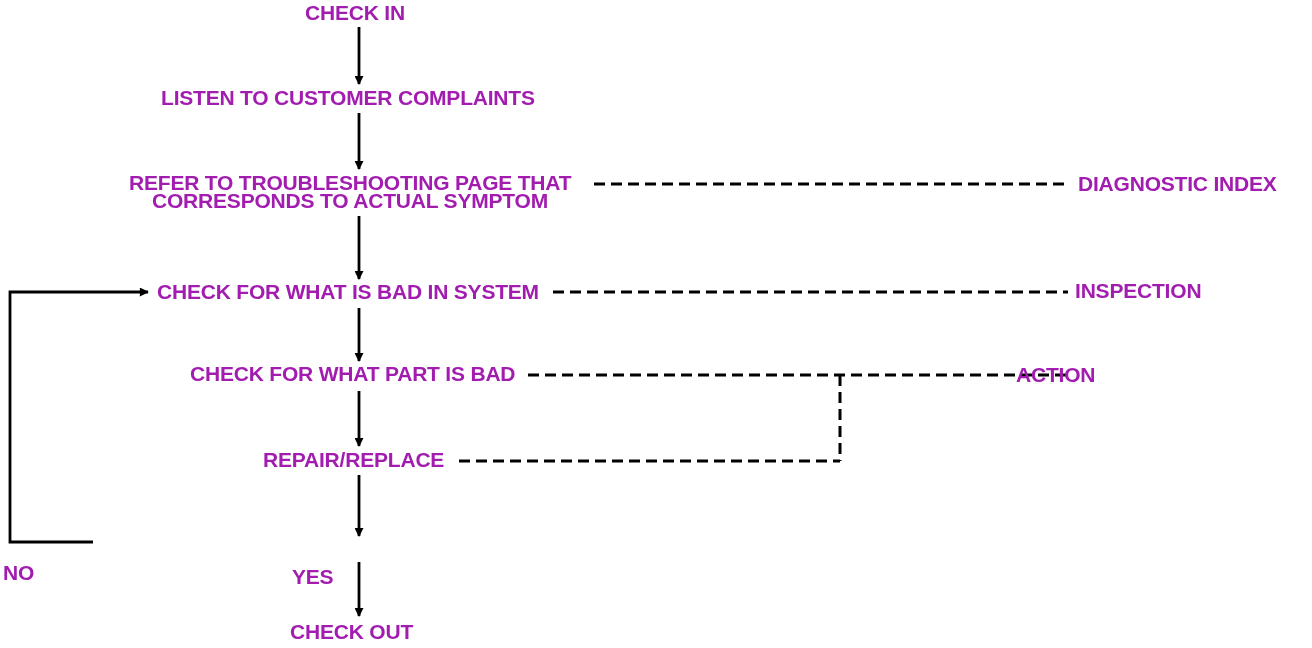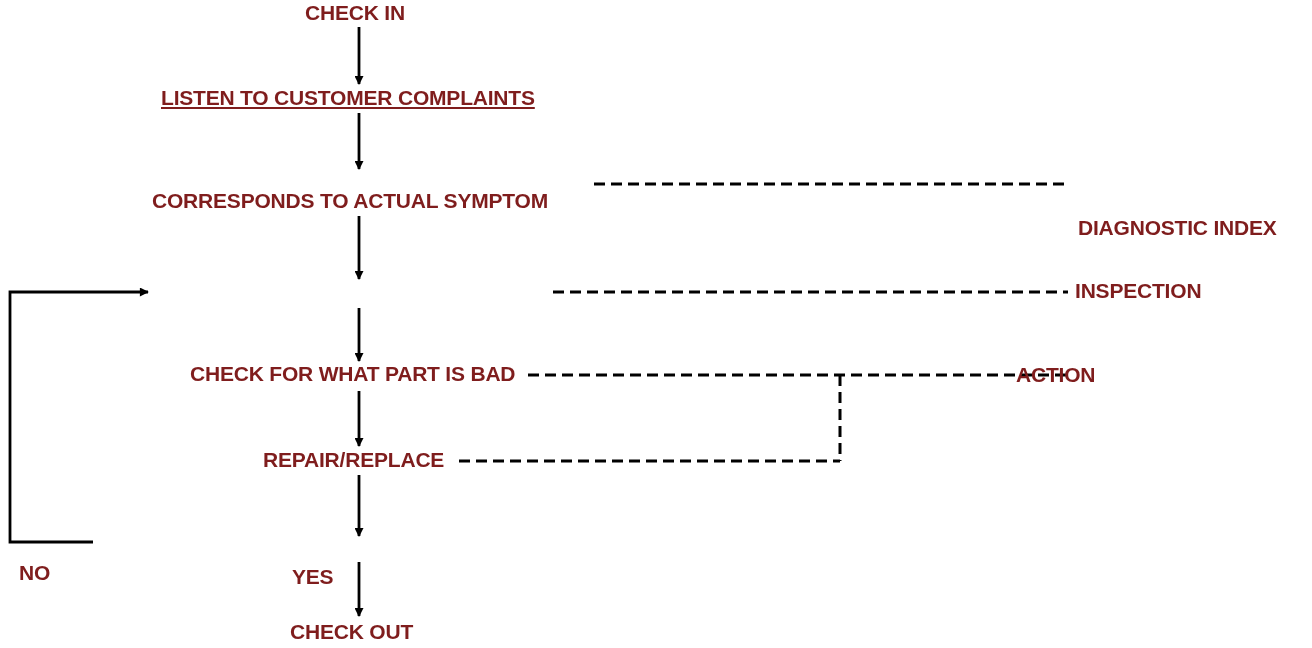--- a/index.html
+++ b/index.html
@@ -18,40 +18,40 @@
   .lines {
     position: absolute;
     left: 0;
     top: 0;
   }
   .lbl {
     position: absolute;
     font-weight: 700;
     font-size: 21px;
     line-height: 21px;
-    color: #7f1d1d;
+    color: #a21caf;
     white-space: nowrap;
     letter-spacing: -0.2px;
   }
   
   .lbl-check-in      { left: 305px;  top: 2px;   }
-  .lbl-listen        { left: 161px;  top: 87px; text-decoration: underline;  }
+  .lbl-listen        { left: 161px;  top: 87px;  }
   .lbl-refer-1       { left: 129px;  top: 172px; }
   .lbl-refer-2       { left: 152px;  top: 190px; }
   .lbl-check-system  { left: 157px;  top: 281px; }
   .lbl-check-part    { left: 190px;  top: 363px; }
   .lbl-repair        { left: 263px;  top: 449px; }
   .lbl-determine     { left: 98px;   top: 541px; }
   .lbl-check-out     { left: 290px;  top: 621px; }
   
-  .lbl-diag-index    { left: 1078px; top: 173px; margin-top: 44px; }
+  .lbl-diag-index    { left: 1078px; top: 173px; }
   .lbl-inspection    { left: 1075px; top: 280px; text-align: right; }
   .lbl-action        { left: 1016px; top: 364px; }
   
-  .lbl-no            { left: 19px;    top: 562px; }
+  .lbl-no            { left: 3px;    top: 562px; }
   .lbl-yes           { left: 292px;  top: 566px; }
 
   .solid-line  { stroke: #000000; stroke-width: 2.8px; fill: none; }
   .dashed-line { stroke: #000000; stroke-width: 3px; fill: none; stroke-dasharray: 11 6; }
 </style>
 </head>
 <body>
 
 <div class="stage">
 
@@ -76,22 +76,24 @@
     <path class="dashed-line" d="M553,292 L1068,292"></path>
     <path class="dashed-line" d="M528,375 L1066,375"></path>
     <path class="dashed-line" d="M840,375 L840,461"></path>
     <path class="dashed-line" d="M459,461 L840,461"></path>
   </svg>
 
   <div class="lbl lbl-check-in">CHECK IN</div>
 
   <div class="lbl lbl-listen">LISTEN TO CUSTOMER COMPLAINTS</div>
 
+  <div class="lbl lbl-refer-1">REFER TO TROUBLESHOOTING PAGE THAT</div>
   <div class="lbl lbl-refer-2">CORRESPONDS TO ACTUAL SYMPTOM</div>
 
+  <div class="lbl lbl-check-system">CHECK FOR WHAT IS BAD IN SYSTEM</div>
 
   <div class="lbl lbl-check-part">CHECK FOR WHAT PART IS BAD</div>
 
   <div class="lbl lbl-repair">REPAIR/REPLACE</div>
 
 
   <div class="lbl lbl-check-out">CHECK OUT</div>
 
   <div class="lbl lbl-diag-index">DIAGNOSTIC INDEX</div>
   <div class="lbl lbl-inspection">INSPECTION</div>

